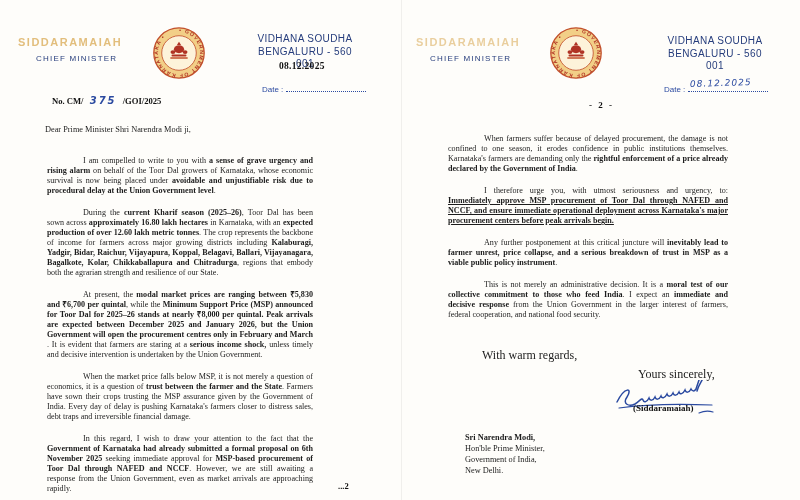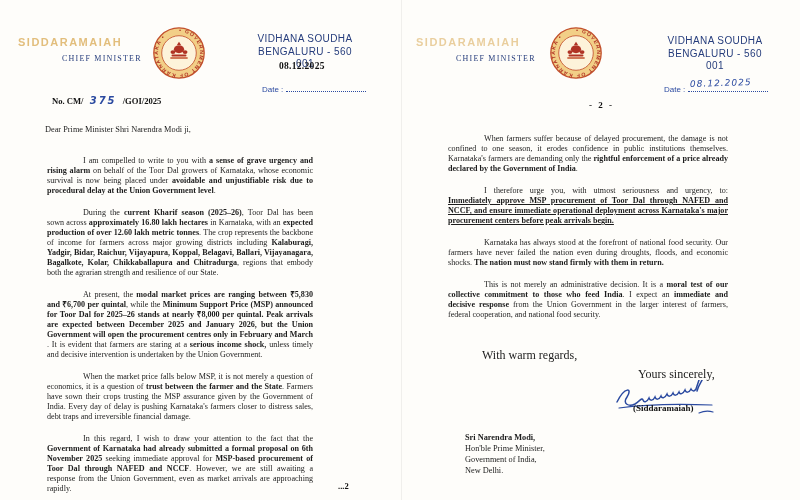--- a/index.html
+++ b/index.html
@@ -4,22 +4,22 @@
 <style>
   html,body{margin:0;padding:0;background:#ffffff;}
   #screen{position:relative;width:800px;height:500px;background:#ffffff;overflow:hidden;
           font-family:"Liberation Serif",serif;color:#222;}
   .page{position:absolute;top:0;height:500px;background:#fefdfa;padding-left:16px;}
   #page1{left:0;width:398px;}
   #page2{left:401px;width:399px;border-left:1px solid #f0efec;}
   
   .cm-name{position:absolute;font-family:"Liberation Sans",sans-serif;font-weight:bold;
            letter-spacing:1.5px;font-size:11px;color:#d9a953;}
-  .cm-title{position:absolute;font-family:Liberation Serif, serif;font-size:8px;
-            letter-spacing:1.2px;color:#263d7c;margin-left:26px;}
+  .cm-title{position:absolute;font-family:Liberation Sans, sans-serif;font-size:8px;
+            letter-spacing:1.2px;color:#263d7c;}
   .office{position:absolute;text-align:center;font-family:"Liberation Sans",sans-serif;
           font-size:10px;color:#263d7c;letter-spacing:.4px;line-height:1.25;}
   .date-stamp{position:absolute;font-weight:bold;font-size:9.5px;color:#111;letter-spacing:.3px;}
   .date-line{position:absolute;font-family:"Liberation Sans",sans-serif;font-size:8px;color:#2b4aa0;margin-top:10px;}
   .dotted{display:inline-block;width:80px;border-bottom:1.5px dotted #2b4aa0;height:8px;}
   .handwrite{font-family:"DejaVu Sans",sans-serif;font-style:italic;color:#2b4aa0;}
   
   .bodytext{position:absolute;text-align:justify;font-size:8.1px;line-height:10px;color:#1c1c1c;}
   .bodytext p{margin:12px 0 7px 0;text-indent:36px;}
   .b{font-weight:bold;}
@@ -140,21 +140,21 @@
       <span class="dotted" style="position:relative;">
         <span class="handwrite" style="position:absolute;left:2px;top:-5px;font-size:9px;letter-spacing:1px;transform:rotate(-2deg);white-space:nowrap;">08.12.2025</span>
       </span>
     </div>
 
     <div class="pagenum" style="left:0;top:100px;width:399px;text-align:center;">- 2 -</div>
 
     <div class="bodytext" style="left:46px;top:122px;width:280px;">
       <p><span>When farmers suffer because of delayed procurement, the damage is not confined to one season, it erodes confidence in public institutions themselves. Karnataka's farmers are demanding only the </span><span class="b">rightful enforcement of a price already declared by the Government of India</span><span>.</span></p>
       <p><span>I therefore urge you, with utmost seriousness and urgency, to: </span><span class="b u">Immediately approve MSP procurement of Toor Dal through NAFED and NCCF, and ensure immediate operational deployment across Karnataka's major procurement centers before peak arrivals begin.</span></p>
-      <p><span>Karnataka has always stood at the forefront of national food security. Our farmers have never failed the nation even during droughts, floods, and economic shocks. </span><span class="b">The nation must now stand firmly with them in return.</span></p>
+      <p><span>Any further postponement at this critical juncture will </span><span class="b">inevitably lead to farmer unrest, price collapse, and a serious breakdown of trust in MSP as a viable public policy instrument</span><span>.</span></p>
       <p><span>This is not merely an administrative decision. It is a </span><span class="b">moral test of our collective commitment to those who feed India</span><span>. I expect an </span><span class="b">immediate and decisive response</span><span> from the Union Government in the larger interest of farmers, federal cooperation, and national food security.</span></p>
     </div>
 
     <div class="plain" style="left:80px;top:348px;">With warm regards,</div>
     <div class="plain" style="left:236px;top:367px;">Yours sincerely,</div>
 
     <div class="artifact" style="left:205px;top:380px;">
       <svg width="120" height="42" viewBox="0 0 120 42">
         <g fill="none" stroke="#2b4aa0" stroke-width="1.5" stroke-linecap="round">
           <path d="M10,22 c8,-16 16,-14 10,-5 c-5,7 2,10 8,7 c5,-3 7,-7 8,-4 c1,3 4,2 6,-2 c1,3 4,3 6,-1 c1,3 4,3 6,-1 c1,3 4,2 6,-2 c1,3 4,3 6,-1 c1,3 4,3 6,-1 c1,3 4,2 6,-2 c1,3 4,3 6,-1 c1,2 3,3 5,0 l4,-12 c1,-3 4,-2 3,1 c-1,3 -4,6 -6,13"></path>

